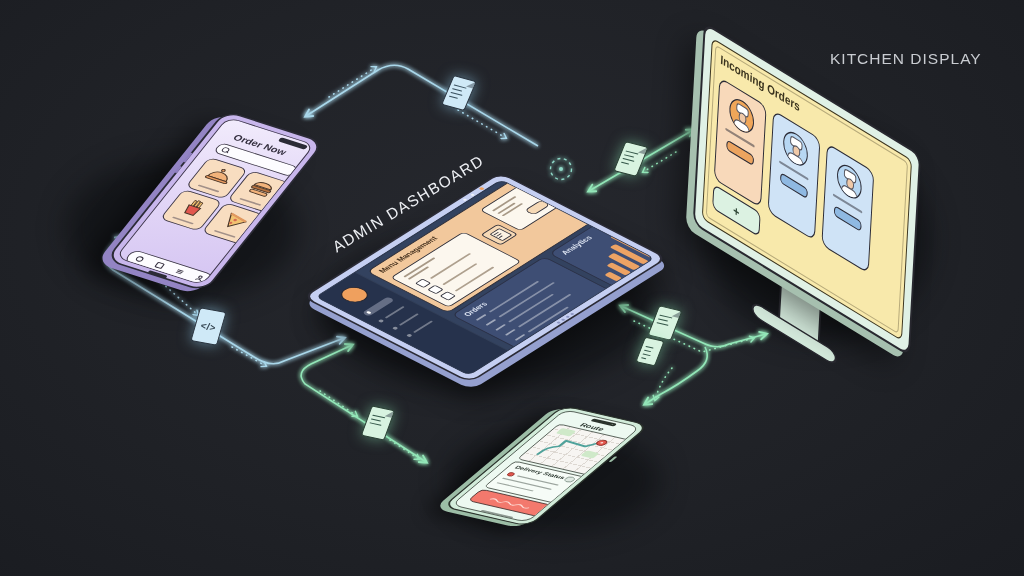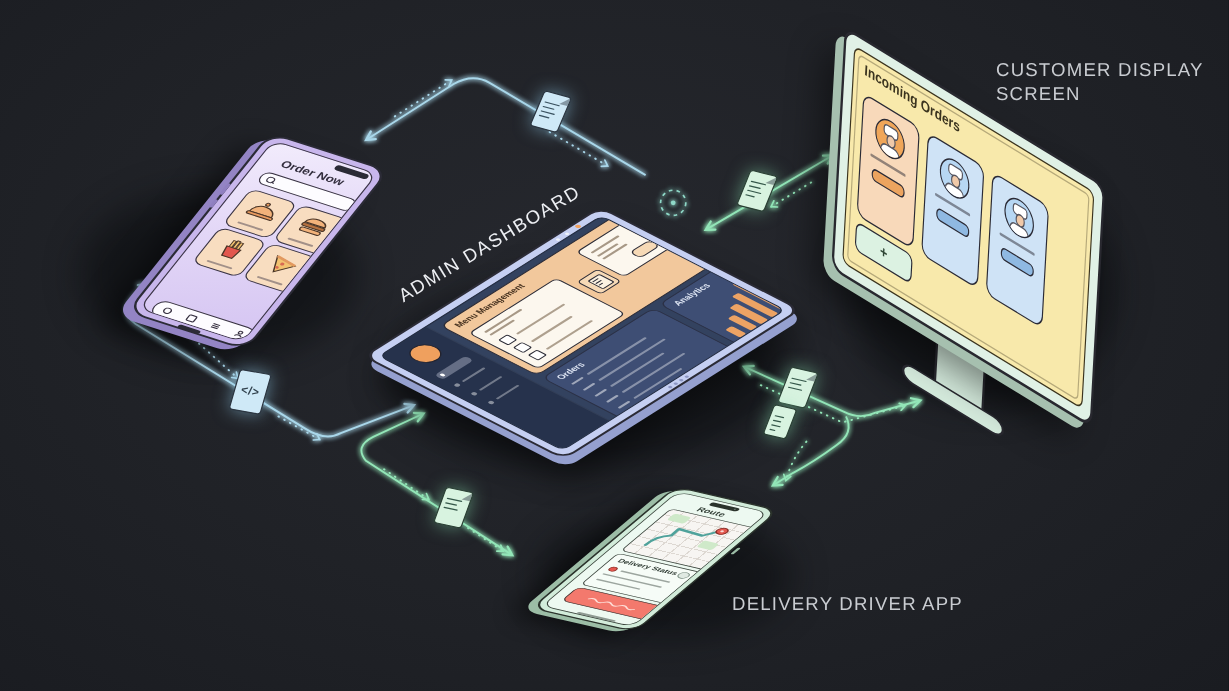--- a/index.html
+++ b/index.html
@@ -444,18 +444,16 @@
           <path d="M4,6 Q8,2 12,6 T20,6 T28,6 T36,6 T44,6 T52,6" fill="none" stroke="rgba(255,238,233,.85)" stroke-width="1.6" stroke-linecap="round"></path>
         </svg>
       </div>
       <div class="home-bar"></div>
     </div>
     <div class="side-btn" style="left:110px;top:66px;width:3px;height:12px;background:#9cbda6;"></div>
   </div>
 
   <div class="label admin" style="left:329px;top:240px;">ADMIN DASHBOARD</div>
   <div class="label" style="left:830px;top:49px;">
-    <div>CUSTOMER DISPLAY</div>
-    <div>SCREEN</div>
-  </div>
-  <div class="label" style="left:610px;top:494px;">DELIVERY DRIVER APP</div>
+    <div>KITCHEN DISPLAY</div>
+  </div>
 
 </div>
 
 </body></html>

